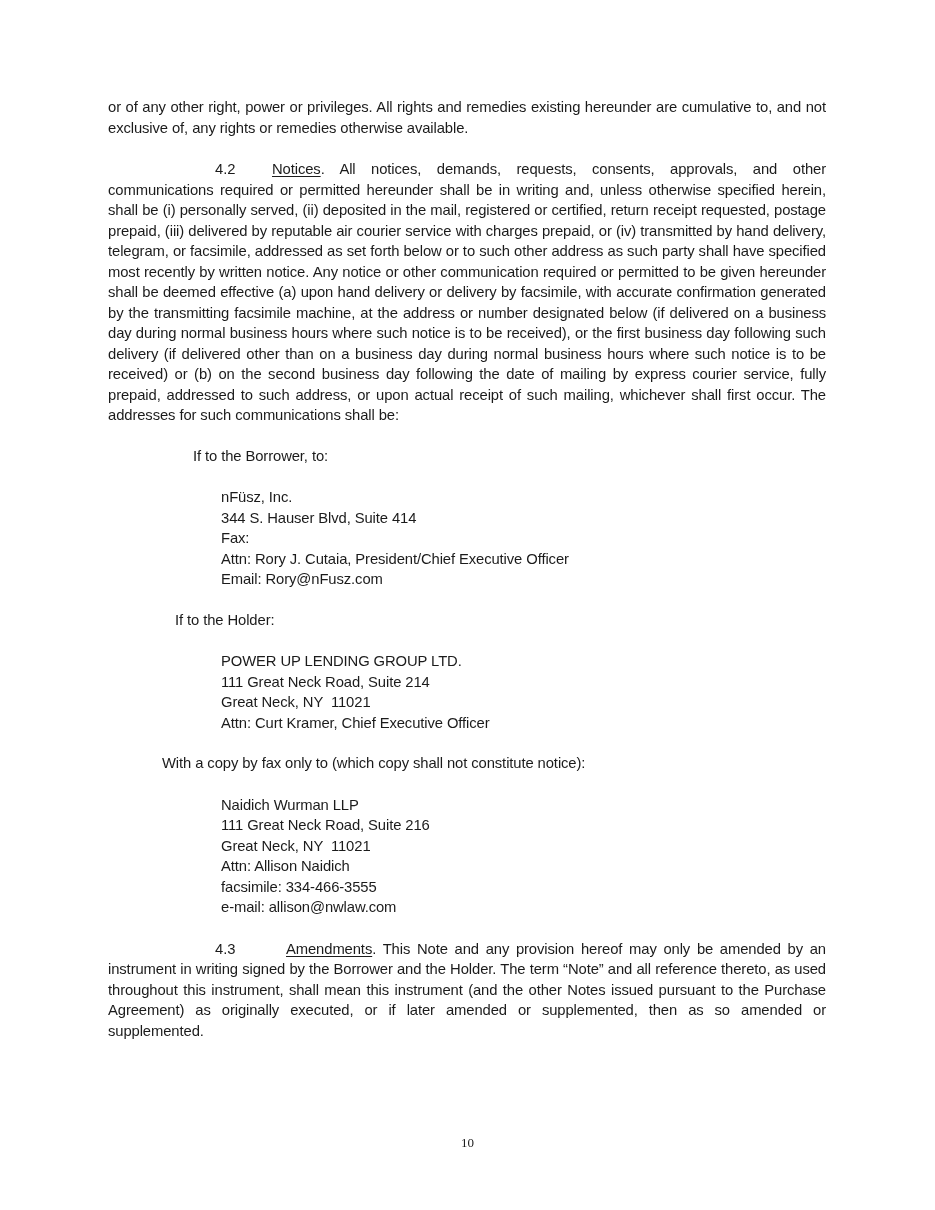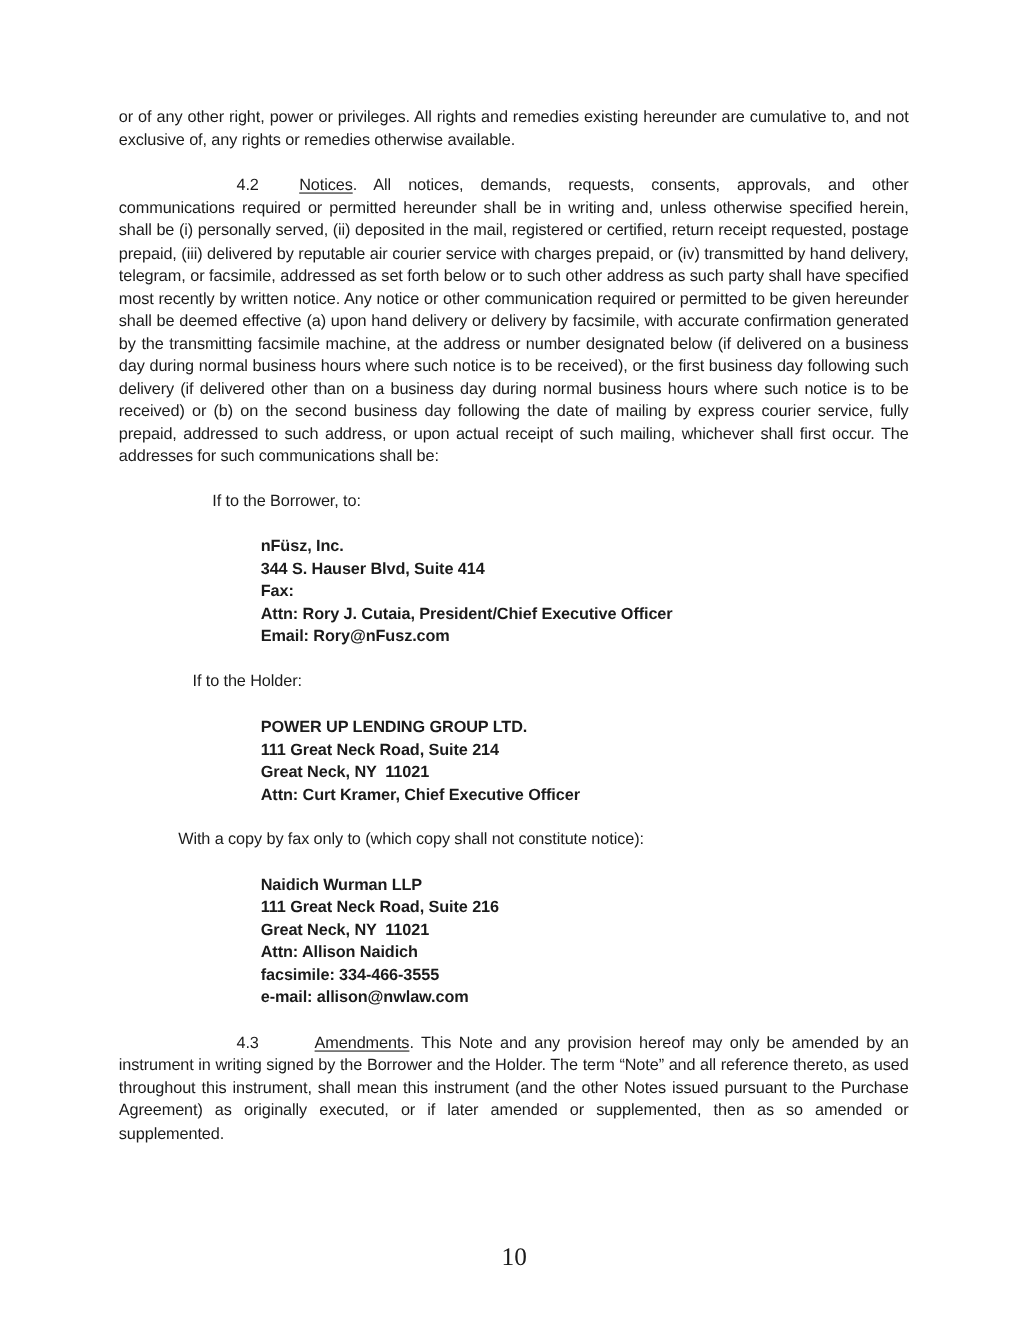--- a/index.html
+++ b/index.html
@@ -44,36 +44,35 @@
   }
   .lead {
     margin: 0;
     margin-top: 20px;
     white-space: pre-wrap;
   }
   .lead-borrower { padding-left: 85px; }
   .lead-holder   { padding-left: 67px; }
   .lead-copy     { padding-left: 54px; }
   .addr-block {
-    margin: 16px;
+    margin: 0;
     margin-top: 21px;
     padding-left: 113px;
-    font-weight: bold;
   }
   .addr-line {
     white-space: pre-wrap;
   }
   .page-number {
     position: absolute;
     top: 1133px;
     left: 0;
     width: 935px;
     text-align: center;
     font-family: "Liberation Serif", "DejaVu Serif", serif;
-    font-size: 23px;
+    font-size: 13px;
     line-height: 20px;
     letter-spacing: 0;
     color: #1b1b1b;
   }
 </style>
 </head>
 <body>
 
 <div class="page">
 

